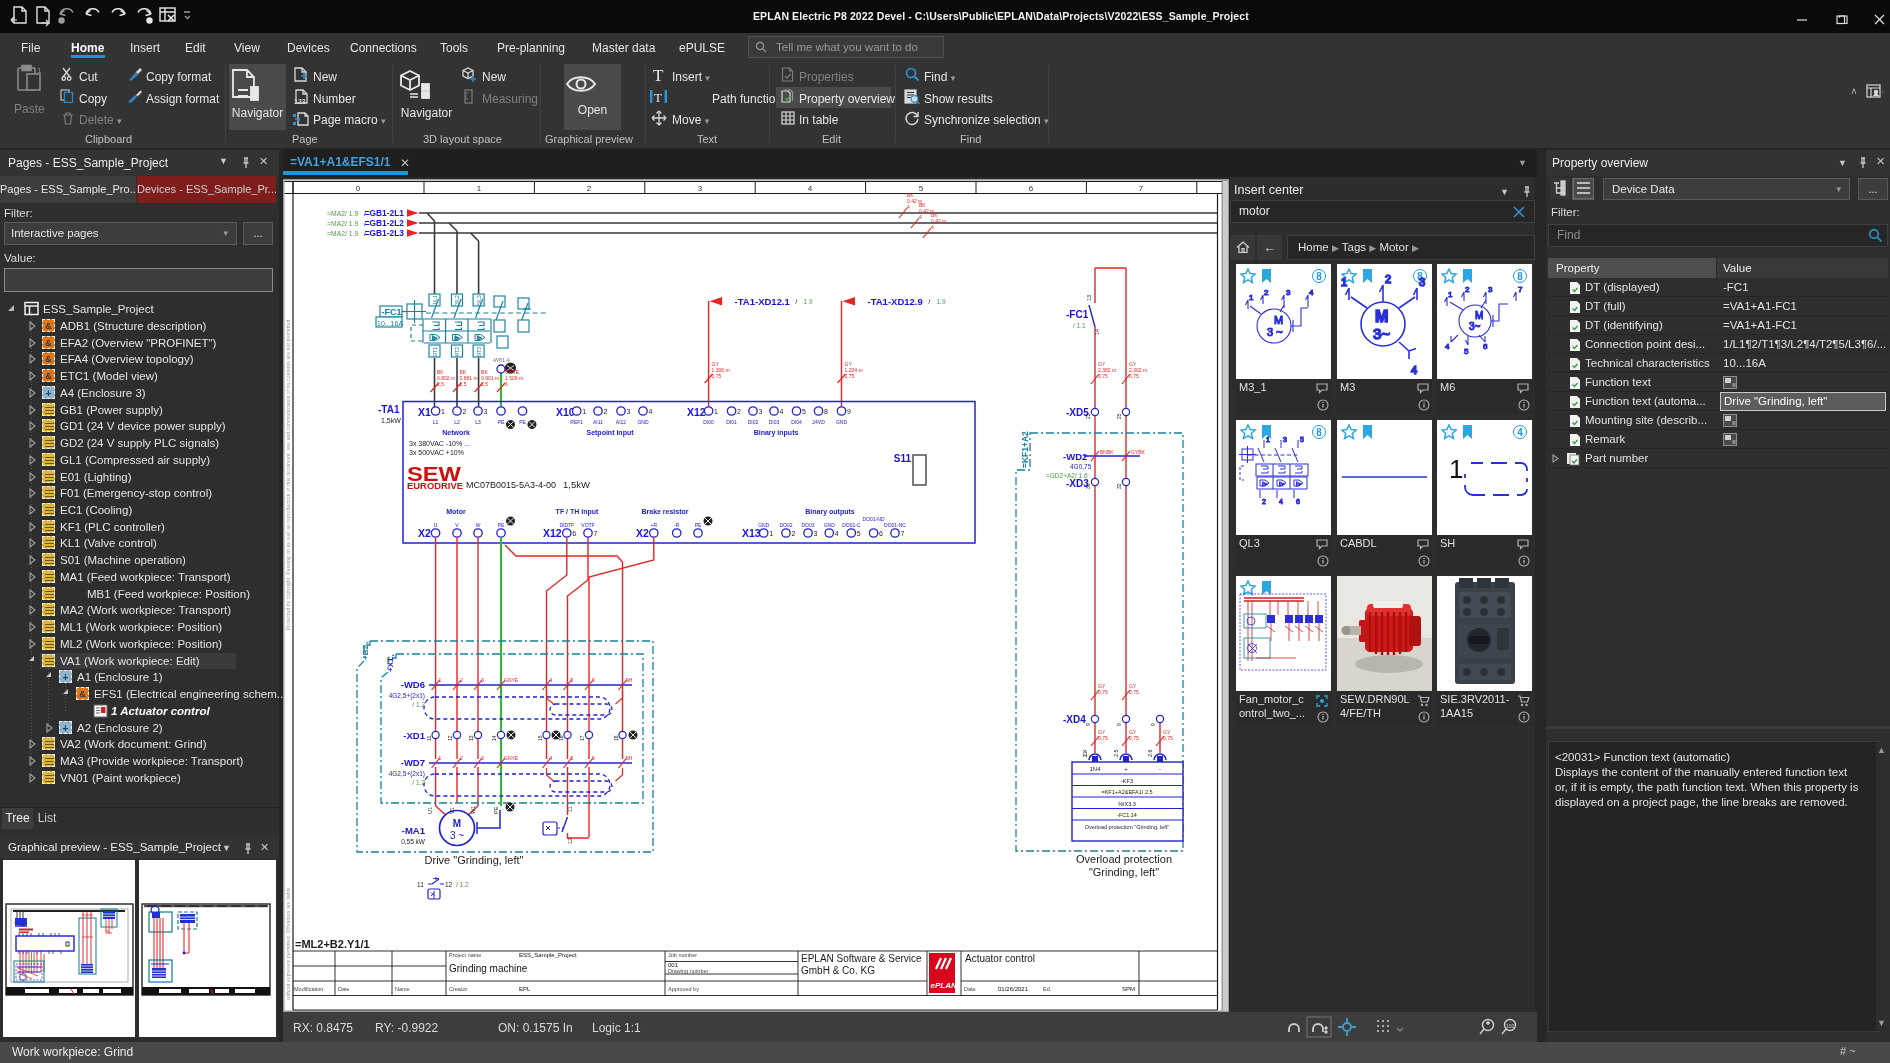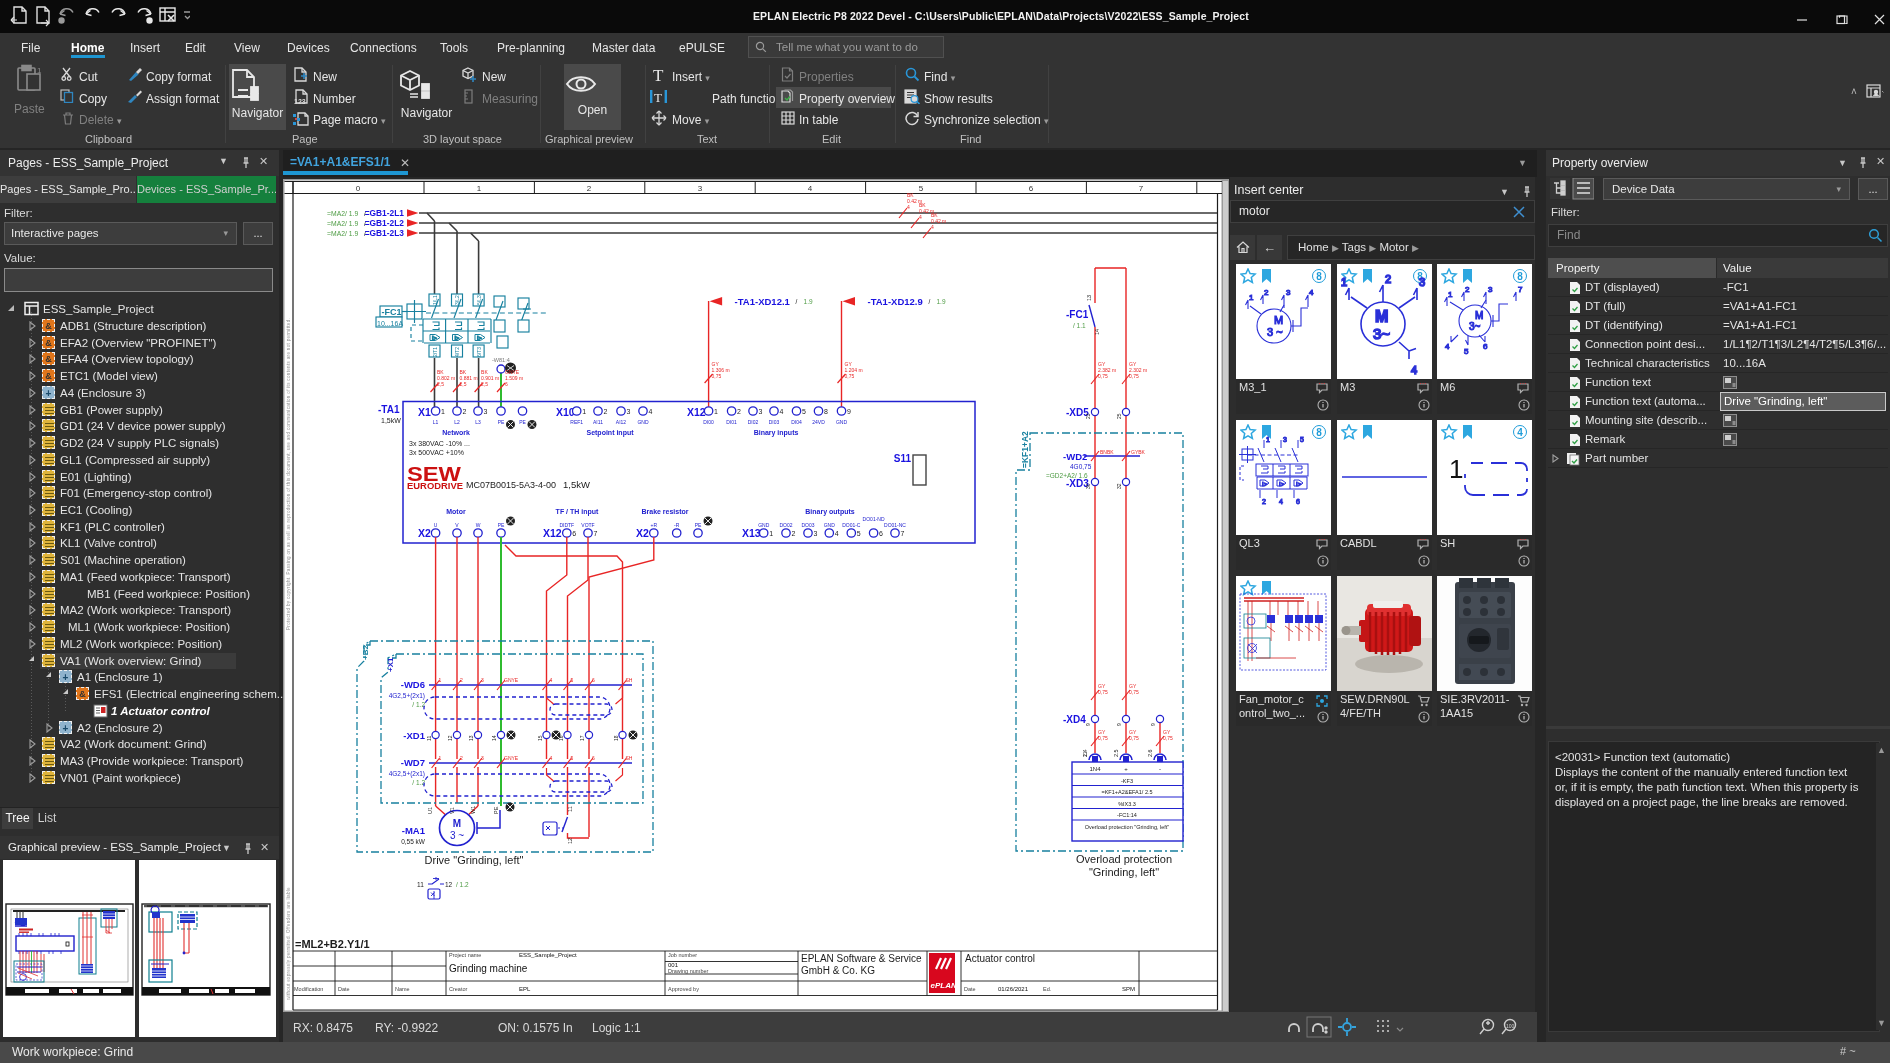--- a/index.html
+++ b/index.html
@@ -364,21 +364,21 @@
 <div class="hicon" style="left:219px;top:156px;font-size:9px">▼</div>
 <div class="abs" style="left:241px;top:156px">
     <svg viewBox="0 0 10 14" width="10" height="14">
       <g stroke="#c8c8c8" stroke-width="1.3" fill="none">
         <path d="M3 2 h4 M4 2 v5 M6 2 v5 M2.5 7 h5 M5 7 v5"></path>
       </g>
     </svg>
   </div>
 <div class="hicon" style="left:259px;top:155px">✕</div>
 <div class="ptab" style="left:0;top:176px;width:136px;background:#3d3d3d;color:#e8e8e8">Pages - ESS_Sample_Pro...</div>
-<div class="ptab" style="left:137px;top:176px;width:139px;background:#15803d">Devices - ESS_Sample_Pr...</div>
+<div class="ptab" style="left:137px;top:176px;width:139px;background:#7f1d1d">Devices - ESS_Sample_Pr...</div>
 <div class="lbl" style="left:4px;top:207px">Filter:</div>
 <div class="abs" id="filtercombo">Interactive pages<span style="float:right;margin-right:8px;color:#9a9a9a;font-size:9px">▾</span></div>
 <div class="abs" id="dots">...</div>
 <div class="lbl" style="left:4px;top:252px">Value:</div>
 <div class="abs" id="valinput"></div>
 <div class="abs" id="treearea" style="left:0;top:298px;width:279px;height:522px;background:#2e2e2e"></div>
 
 <div class="abs" id="treehost">
     <div class="abs" style="left:40px;top:653px;width:196px;height:16px;background:#3b3b3b"></div>
     <svg class="abs" style="left:0px;top:298px" width="120" height="500" viewBox="0 0 120 500">
@@ -566,38 +566,38 @@
 <div class="ti" style="left:60px;top:604px;">MA2 (Work workpiece: Transport)</div>
 <div class="abs" style="left:29px;top:622px;width:0;height:0;border-top:4.5px solid transparent;border-bottom:4.5px solid transparent;border-left:6px solid transparent;outline:none;"></div>
 <svg class="abs" style="left:29px;top:622px" width="7" height="10" viewBox="0 0 7 10">
       <path d="M1 1 L6 5 L1 9 z" fill="none" stroke="#9f9f9f" stroke-width="1.1"></path>
     </svg>
 <div class="tico ye" style="left:42px;top:620px">
       <i class="bars" style="top:2.5px"></i>
       <i class="bars" style="top:5.5px"></i>
       <i class="bars" style="top:8.5px"></i>
     </div>
-<div class="ti" style="left:68px;top:621px;">ML1 (Work workpiece: Position)</div>
+<div class="ti" style="left:60px;top:621px;">ML1 (Work workpiece: Position)</div>
 <div class="abs" style="left:29px;top:639px;width:0;height:0;border-top:4.5px solid transparent;border-bottom:4.5px solid transparent;border-left:6px solid transparent;outline:none;"></div>
 <svg class="abs" style="left:29px;top:639px" width="7" height="10" viewBox="0 0 7 10">
       <path d="M1 1 L6 5 L1 9 z" fill="none" stroke="#9f9f9f" stroke-width="1.1"></path>
     </svg>
 <div class="tico ye" style="left:42px;top:637px">
       <i class="bars" style="top:2.5px"></i>
       <i class="bars" style="top:5.5px"></i>
       <i class="bars" style="top:8.5px"></i>
     </div>
 <div class="ti" style="left:60px;top:638px;">ML2 (Work workpiece: Position)</div>
 <div class="abs" style="left:29px;top:656px;width:0;height:0;border-left:5.5px solid transparent;border-bottom:5.5px solid #c8c8c8;"></div>
 <div class="tico ye" style="left:42px;top:654px">
       <i class="bars" style="top:2.5px"></i>
       <i class="bars" style="top:5.5px"></i>
       <i class="bars" style="top:8.5px"></i>
     </div>
-<div class="ti" style="left:60px;top:655px;">VA1 (Work overview: Grind)</div>
+<div class="ti" style="left:60px;top:655px;">VA1 (Work workpiece: Edit)</div>
 <div class="abs" style="left:46px;top:672px;width:0;height:0;border-left:5.5px solid transparent;border-bottom:5.5px solid #c8c8c8;"></div>
 <div class="tico bl" style="left:59px;top:670px">
       <span style="color:#1a4a6a;font-size:10px">+</span>
     </div>
 <div class="ti" style="left:77px;top:671px;">A1 (Enclosure 1)</div>
 <div class="abs" style="left:63px;top:689px;width:0;height:0;border-left:5.5px solid transparent;border-bottom:5.5px solid #c8c8c8;"></div>
 <div class="tico or" style="left:76px;top:687px">
       <span>&amp;</span>
     </div>
 <div class="ti" style="left:94px;top:688px;">EFS1 (Electrical engineering schem...)</div>

